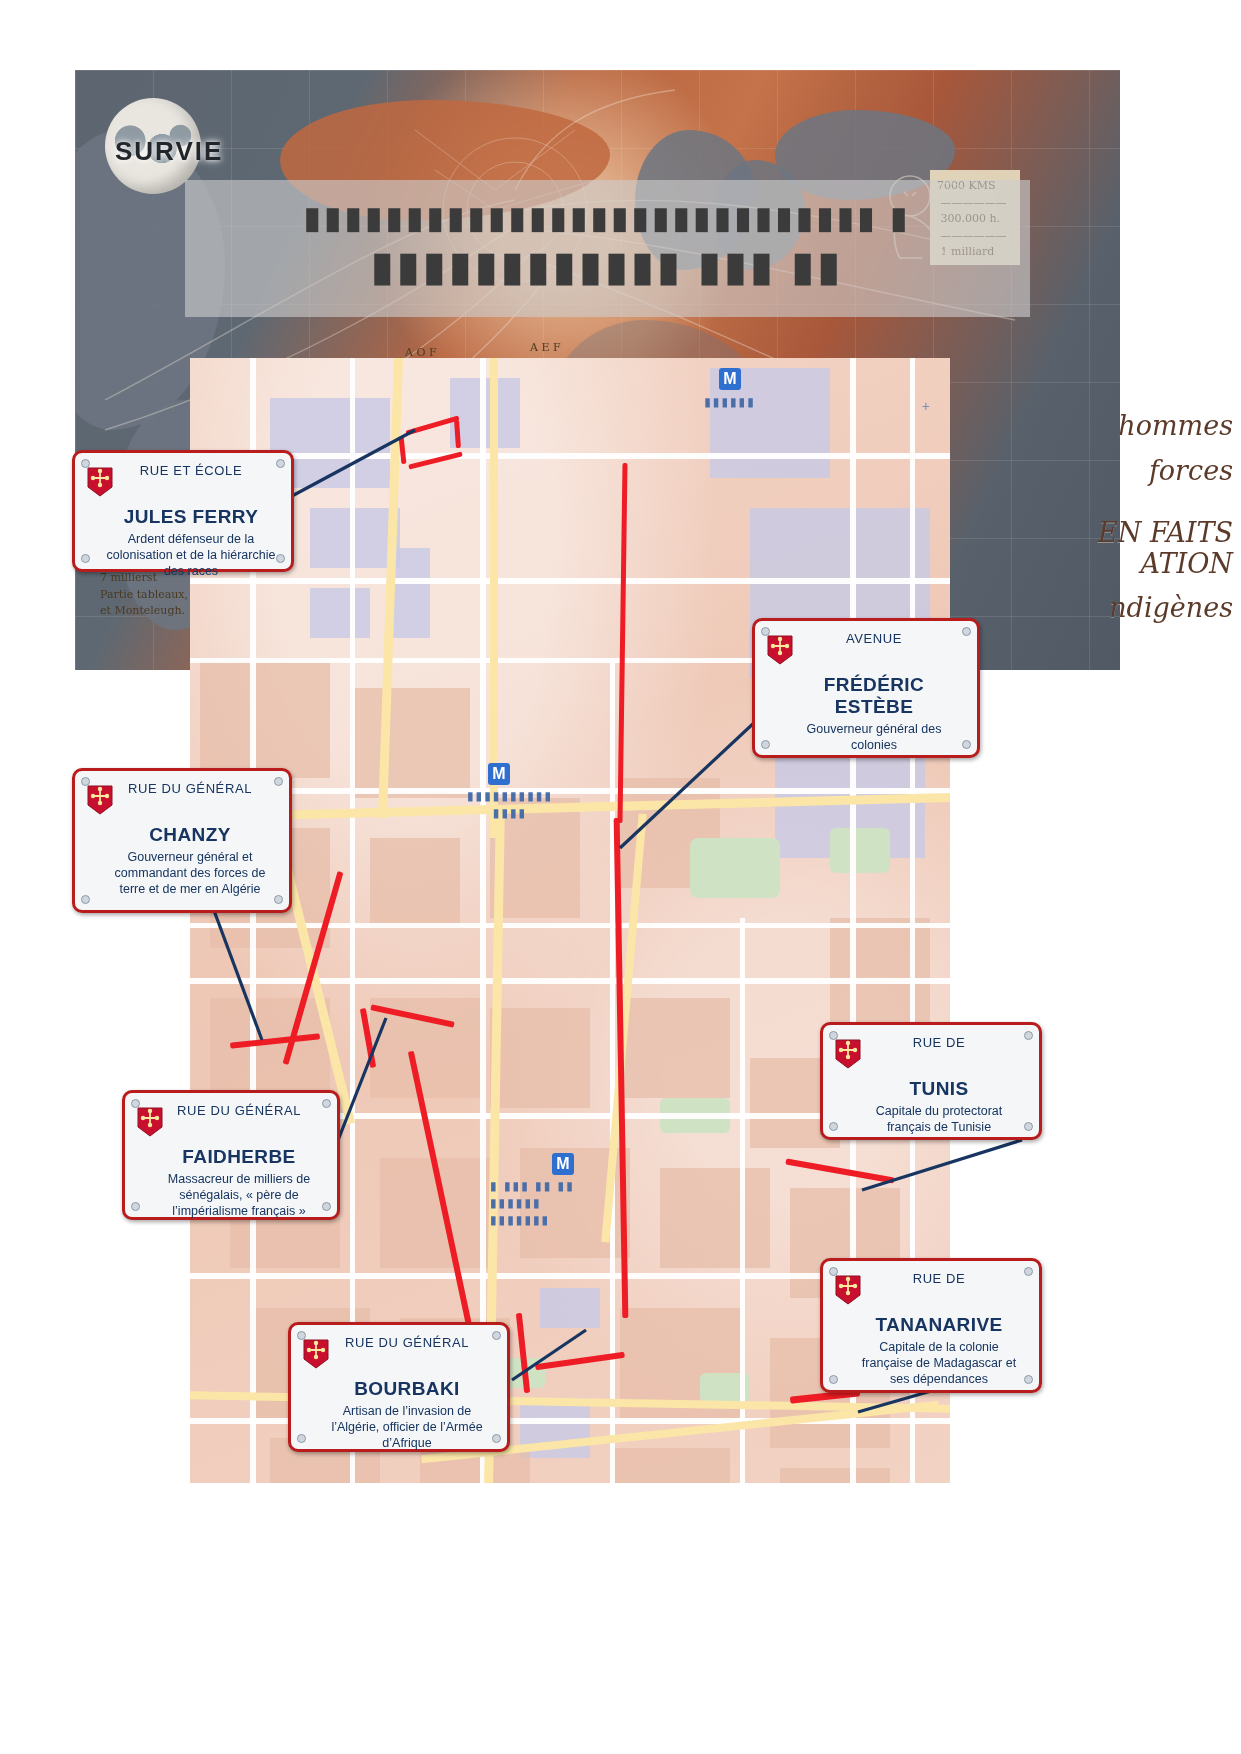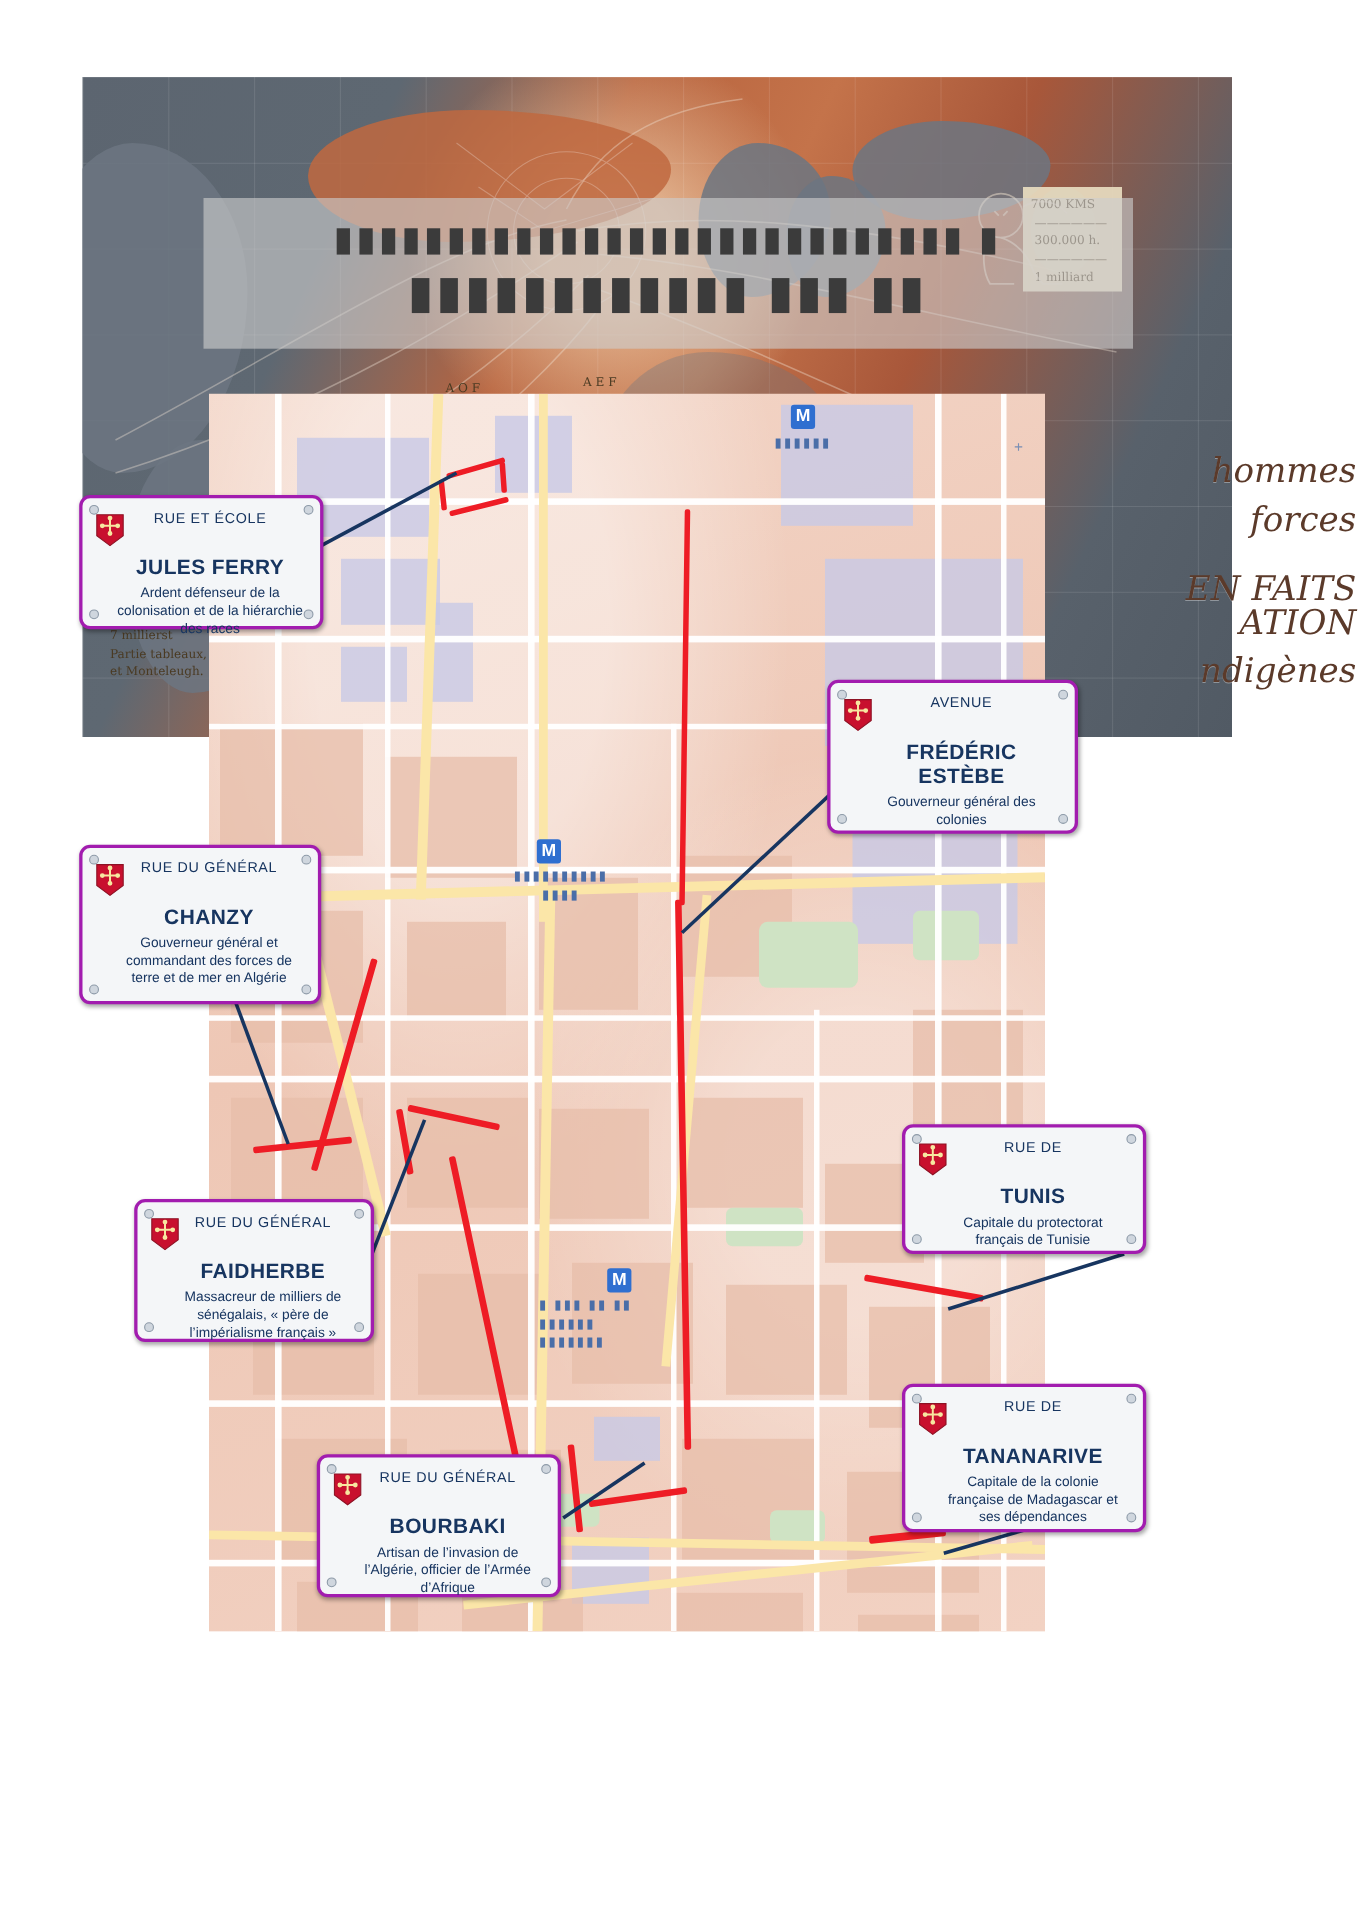--- a/index.html
+++ b/index.html
@@ -102,21 +102,21 @@
   }
   #banner .l1 { font-size: 30px; }
   #banner .l2 { font-size: 40px; }
 
   
   .poster-frag {
     position: absolute;
     right: 8px;
     color: #5b3a2a;
     font-family: "DejaVu Serif", serif;
-    font-size: 31px;
+    font-size: 27px;
     font-style: italic;
     text-shadow: 0 1px 0 rgba(255,255,255,.35);
   }
   .paper-patch {
     position: absolute;
     background: #e8dcc0;
     opacity: .92;
   }
   .paper-text {
     position: absolute;
@@ -184,21 +184,21 @@
     line-height: 1.4;
   }
 
   
   #leaders { position: absolute; left: 0; top: 0; width: 1241px; height: 1754px; pointer-events: none; }
 
   
   .plaque {
     position: absolute;
     background: #f4f6f8;
-    border: 3px solid #a21caf;
+    border: 3px solid #b91c1c;
     border-radius: 10px;
     box-shadow: 1px 2px 4px rgba(0,0,0,.35);
     color: #173560;
     text-align: center;
     padding: 10px 14px 12px;
     box-sizing: border-box;
   }
   .plaque:before, .plaque:after,
   .plaque .sc1, .plaque .sc2 {
     content: "";
@@ -285,20 +285,24 @@
   <div class="paper-text" style="left:862px;top:108px;">7000 KMS
  ——————
  300.000 h.
  ——————
  1 milliard</div>
 
   <div class="paper-text" style="left:25px;top:500px;">7 millierst
 Partie tableaux, tous endogames
 et Monteleugh.</div>
 
+  <div id="survie-logo">
+    <div class="globe"></div>
+    <div class="word">SURVIE</div>
+  </div>
 
   <svg id="lion" viewBox="0 0 120 110">
     <g fill="none" stroke="#e6d9c8" stroke-width="1.6">
       <circle cx="40" cy="34" r="20"></circle>
       <path d="M40,54 C52,58 64,68 70,86 L78,96 L96,96"></path>
       <path d="M28,52 C22,70 24,86 30,96 L52,96"></path>
       <path d="M60,26 C74,18 90,20 100,32"></path>
       <path d="M34,30 l4,4 M46,30 l-4,4"></path>
     </g>
   </svg>

